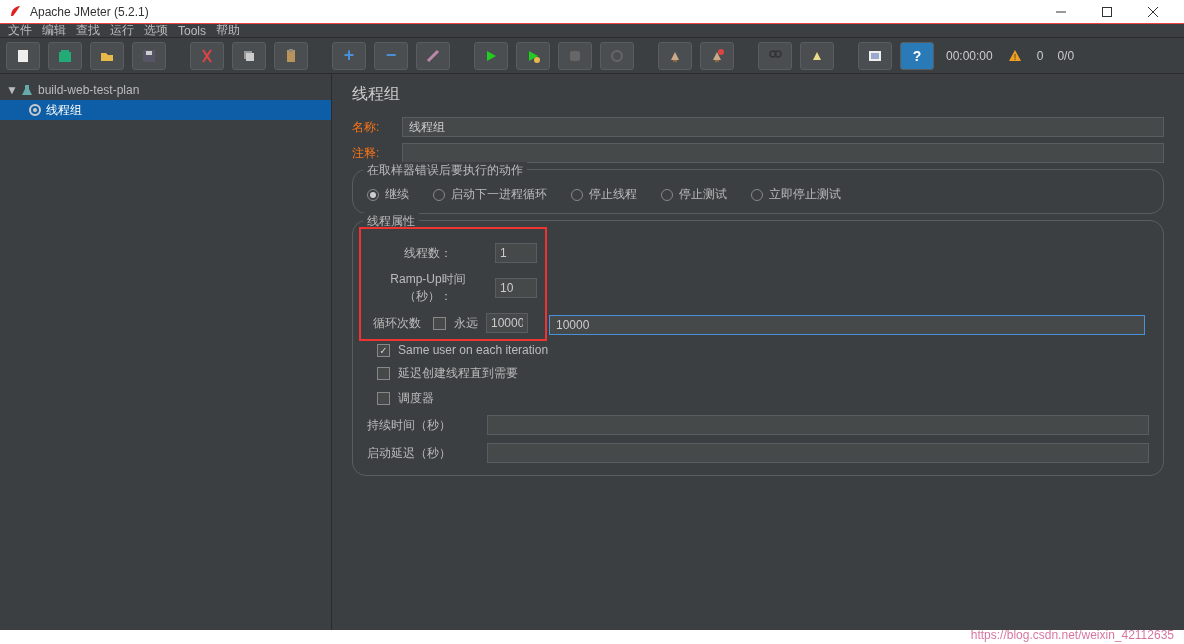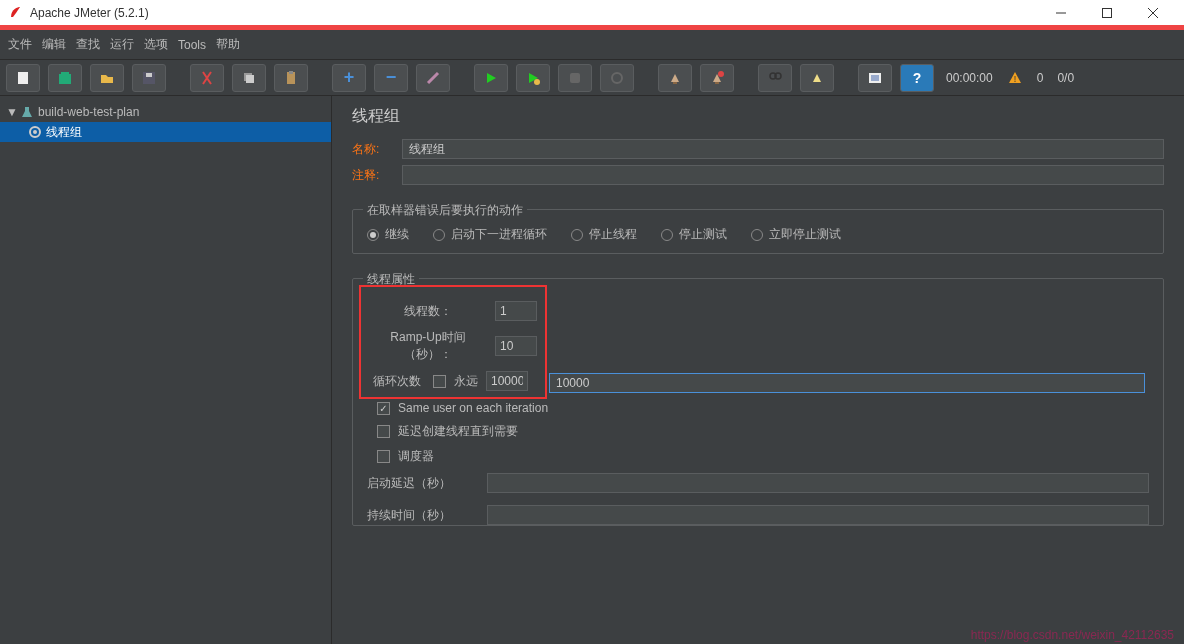--- a/index.html
+++ b/index.html
@@ -1,40 +1,40 @@
 <!DOCTYPE html>
 <html><head>
 <meta charset="utf-8">
 <style>
 * { box-sizing: border-box; margin: 0; padding: 0; font-family: "Microsoft YaHei", Arial, sans-serif; }
 body { width: 1184px; height: 644px; background: #fff; overflow: hidden; font-size: 12px; }
-.titlebar { height: 30px; background: #fff; display: flex; align-items: center; padding: 0 8px; border-bottom: 5px solid #ef4444; }
+.titlebar { height: 24px; background: #fff; display: flex; align-items: center; padding: 0 8px; border-bottom: 1px solid #ef4444; }
 .titlebar .icon { width: 16px; height: 16px; margin-right: 6px; color: #d22; }
 .titlebar .title { color: #333; font-size: 12px; }
 .winbtns { margin-left: auto; display: flex; gap: 0; }
 .winbtn { width: 46px; height: 30px; display: flex; align-items: center; justify-content: center; color: #333; }
-.menubar { height: 30px; background: #3c3f41; display: flex; align-items: center; padding: 0 8px; gap: 10px; color: #bbb; border-bottom: 1px solid #2b2b2b; }
+.menubar { height: 14px; background: #3c3f41; display: flex; align-items: center; padding: 0 8px; gap: 10px; color: #bbb; border-bottom: 1px solid #2b2b2b; }
 .menubar span { font-size: 12px; }
 .toolbar { height: 36px; background: #3c3f41; display: flex; align-items: center; padding: 4px 6px; gap: 8px; border-bottom: 1px solid #2b2b2b; }
 .tbtn { width: 34px; height: 28px; background: #4b4e50; border: 1px solid #5a5d5f; border-radius: 3px; display: flex; align-items: center; justify-content: center; color: #ccc; }
 .toolbar .sep { width: 8px; }
 .toolbar .timer { color: #ccc; margin-left: 4px; font-size: 12px; white-space: nowrap; }
 .toolbar .counter { color: #ccc; margin-left: 6px; font-size: 12px; white-space: nowrap; }
 .toolbar .warn { color: #f0a020; margin-left: 6px; }
 .workspace { display: flex; height: 556px; background: #3c3f41; }
 .tree { width: 332px; border-right: 1px solid #2b2b2b; padding-top: 6px; }
 .tree-row { display: flex; align-items: center; height: 20px; padding-left: 6px; color: #bbb; gap: 4px; font-size: 12px; }
 .tree-row.selected { background: #0d5ea6; color: #fff; }
 .tree-arrow { width: 10px; color: #bbb; }
 .content { flex: 1; padding: 10px 20px 10px 20px; color: #bbb; overflow: auto; }
 h2.page-title { font-size: 16px; font-weight: normal; color: #ccc; margin-bottom: 12px; }
 .form-row { display: flex; align-items: center; margin-bottom: 6px; gap: 10px; }
 .form-row label { font-size: 12px; color: #f97316; width: 40px; }
 .text-input { flex: 1; height: 20px; background: #45494a; border: 1px solid #5a5d5f; color: #ccc; padding: 0 6px; font-size: 12px; }
-.fieldset { border: 1px solid #5a5d5f; border-radius: 2px; padding: 10px 14px 10px 14px; margin-top: 24px; position: relative; }
+.fieldset { border: 1px solid #5a5d5f; border-radius: 14px; padding: 10px 14px 10px 14px; margin-top: 6px; position: relative; }
 .fieldset .legend { position: absolute; top: -8px; left: 10px; background: #3c3f41; padding: 0 4px; font-size: 12px; color: #bbb; }
 .radio-row { display: flex; align-items: flex-start; gap: 24px; margin-top: 6px; }
 .radio-item { display: flex; align-items: center; gap: 6px; color: #bbb; font-size: 12px; }
 .radio-circle { width: 12px; height: 12px; border: 1px solid #888; border-radius: 50%; display: flex; align-items: center; justify-content: center; }
 .radio-dot { width: 6px; height: 6px; background: #ccc; border-radius: 50%; }
 .prop-row { display: flex; align-items: center; margin: 8px 0; gap: 8px; }
 .prop-row .lbl { width: 120px; font-size: 12px; color: #bbb; text-align: center; }
 .small-input { width: 42px; height: 20px; background: #45494a; border: 1px solid #5a5d5f; color: #ccc; padding: 0 4px; font-size: 12px; }
 .wide-input { flex: 1; height: 20px; background: #45494a; border: 1px solid #5a5d5f; color: #ccc; padding: 0 6px; font-size: 12px; }
 .wide-input.focused { border: 1px solid #4a90d9; }
@@ -298,25 +298,25 @@
         </div>
       <div class="chk-row">
           <span class="chk"></span>
           <span>延迟创建线程直到需要</span>
         </div>
       <div class="chk-row">
           <span class="chk"></span>
           <span>调度器</span>
         </div>
 
+      <div class="bottom-row">
+        <span class="lbl2">持续时间（秒）</span>
+        <input class="wide-input" style="">
+      </div>
       <div class="bottom-row" style="margin-bottom:12px">
         <span class="lbl2">启动延迟（秒）</span>
         <input class="wide-input" style="">
       </div>
-      <div class="bottom-row">
-        <span class="lbl2">持续时间（秒）</span>
-        <input class="wide-input" style="">
-      </div>
     </div>
   </div>
 </div>
 
 <div class="watermark">https://blog.csdn.net/weixin_42112635</div>
 
 </body></html>

